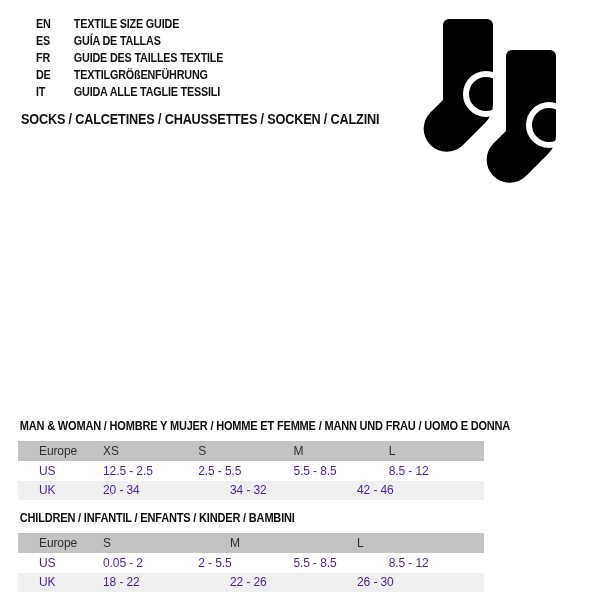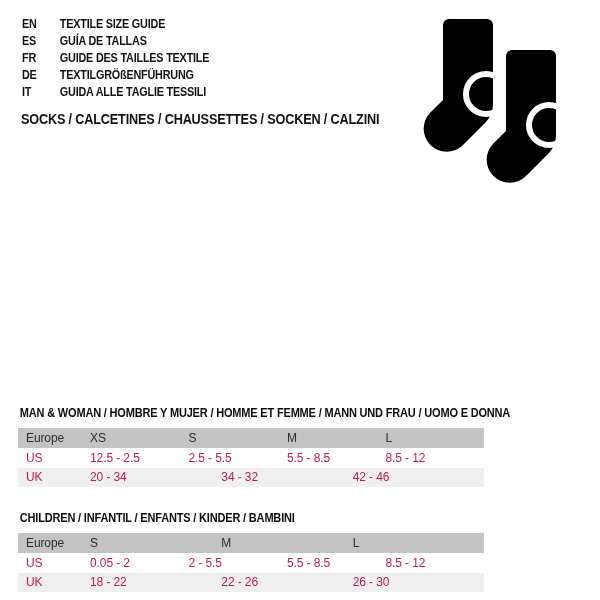--- a/index.html
+++ b/index.html
@@ -2,46 +2,46 @@
 <html><head>
 <meta charset="utf-8">
 <style>
   html,body{margin:0;padding:0;background:#ffffff;}
   .canvas{
     position:relative;width:600px;height:600px;background:#ffffff;
     font-family:"Liberation Sans","DejaVu Sans",sans-serif;
     color:#111;overflow:hidden;
   }
   
-  .lang-list{position:absolute;left:22px;top:16px;}
+  .lang-list{position:absolute;left:36px;top:16px;}
   .lang-row{display:flex;height:17px;line-height:17px;
     font-weight:700;font-size:12px;letter-spacing:-0.2px;
     transform:scaleX(0.9);transform-origin:0 0;white-space:nowrap;}
   .lang-code{width:42px;flex:0 0 42px;}
   .lang-label{flex:1;}
   
   .product-line{position:absolute;left:21px;top:109px;height:20px;line-height:20px;
     font-weight:700;font-size:14.5px;letter-spacing:-0.2px;white-space:nowrap;
     transform:scaleX(0.875);transform-origin:0 0;}
   
   .sock-svg{position:absolute;left:390px;top:0;width:210px;height:185px;}
   
   .size-table{position:absolute;left:18px;width:466px;}
-  .t1{top:406px;}
+  .t1{top:419px;}
   .t2{top:511px;}
   .t-title{height:16px;line-height:14px;font-weight:700;font-size:12.5px;
     letter-spacing:-0.2px;white-space:nowrap;padding-left:2px;margin-bottom:6px;
     transform:scaleX(0.88);transform-origin:0 0;color:#0d0d0d;}
-  .t-row{display:flex;width:100%;box-sizing:border-box;}
+  .t-row{display:flex;width:100%;box-sizing:border-box;padding-left:13px;}
   .t-head{height:20px;line-height:20px;margin-bottom:1px;}
   .t-body{height:19px;line-height:19px;}
   .t-row .col-label{flex:0 0 72px;width:72px;padding-left:8px;box-sizing:border-box;
     text-align:left;}
   .t-row .col-size{flex:1;}
-  .t-row span{font-size:12px;letter-spacing:-0.1px;color:#be185d;}
+  .t-row span{font-size:12px;letter-spacing:-0.1px;color:#4c1d95;}
   .t-head span{color:#2e2e2e;}
 </style>
 </head>
 <body>
 
 <div class="canvas">
 
   <div class="lang-list">
     <div class="lang-row">
       <span class="lang-code">EN</span>

